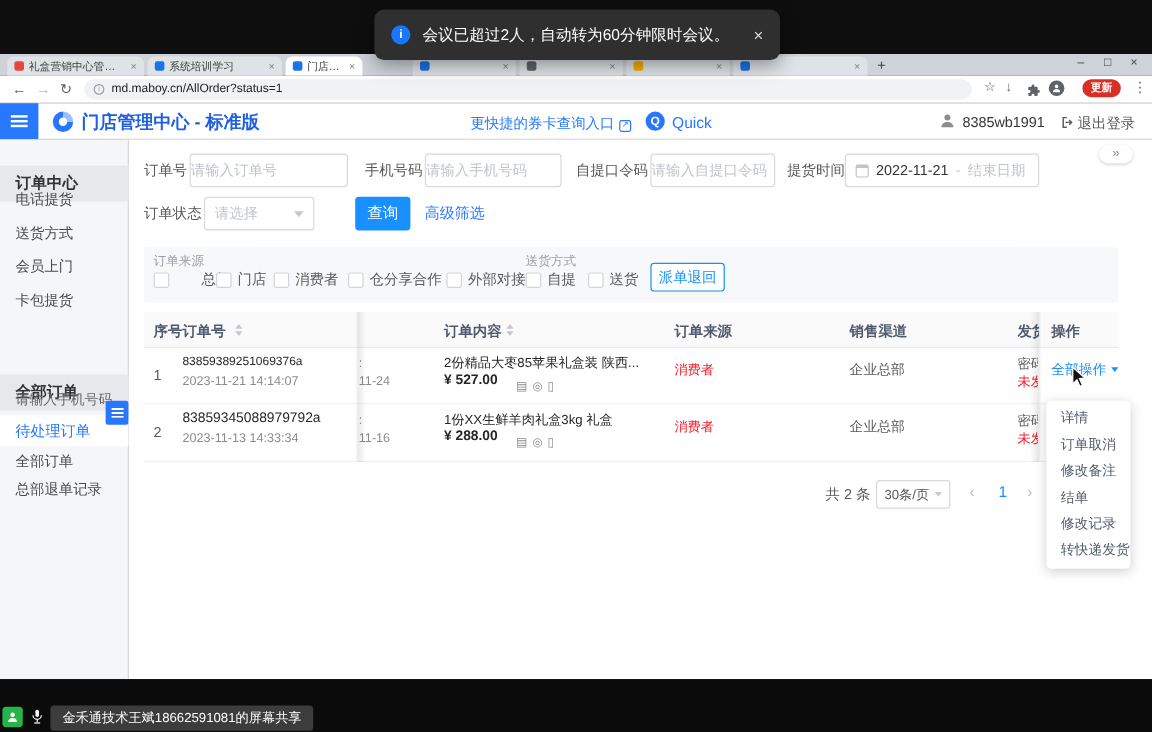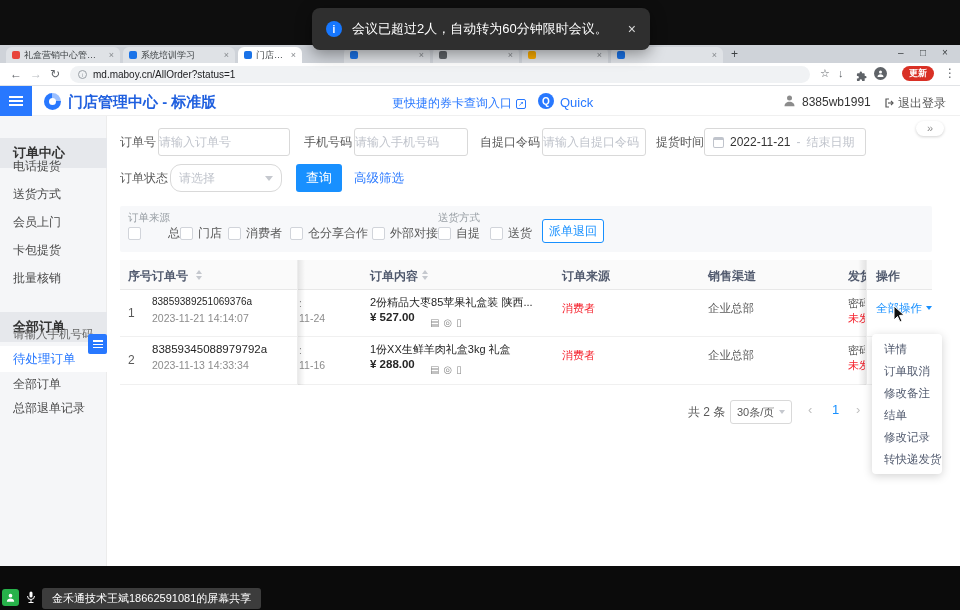--- a/index.html
+++ b/index.html
@@ -218,21 +218,20 @@
       </svg>
   </span>
   <span class="abs" style="left:898px;top:95px;font-size:12px;color:#595959;">退出登录</span>
 
   <div class="sidebar"></div>
   <div class="si group" style="top:118px;">订单中心</div>
   <div class="si" style="top:152px;">电话提货</div>
   <div class="si" style="top:180px;">送货方式</div>
   <div class="si" style="top:208px;">会员上门</div>
   <div class="si" style="top:236px;">卡包提货</div>
-  <div class="si" style="top:264px;">批量核销</div>
   <div class="si group" style="top:292px;">全部订单</div>
   <div class="si sub" style="top:322px;">请输入手机号码</div>
   <div class="si active" style="top:346px;">待处理订单</div>
   <div class="si sub" style="top:372px;font-size:12px;color:#4a4a4a;">全部订单</div>
   <div class="si sub" style="top:396px;font-size:12px;color:#4a4a4a;">总部退单记录</div>
   <div class="handle">
       <i></i>
     </div>
 
   <div class="main"></div>
@@ -246,21 +245,21 @@
   <input class="inp" style="left: 542px; top: 128px; width: 104px;" placeholder="请输入自提口令码">
   <span class="flabel" style="left:656px;top:134px;">提货时间</span>
   <div class="box" style="left:704px;top:128px;width:162px;">
     <span class="cal"></span>
     <span style="font-size:12px;color:#333;">2022-11-21</span>
     <span class="ph">-</span>
     <span class="ph">结束日期</span>
   </div>
 
   <span class="flabel" style="left:120px;top:170px;">订单状态</span>
-  <div class="box" style="left:170px;top:164px;width:112px;justify-content:space-between;border-radius:11px;">
+  <div class="box" style="left:170px;top:164px;width:92px;justify-content:space-between;">
     <span class="ph">请选择</span>
     <span class="tri-d"></span>
   </div>
   <div class="btn-primary" style="left:296px;top:164px;width:46px;height:28px;">查询</div>
   <span class="abs bluelink" style="left:354px;top:170px;font-size:12.5px;">高级筛选</span>
 
   <div class="panel"></div>
   <span class="plabel" style="left:128px;">订单来源</span>
   <span class="opt" style="left:128px;gap:22px;">
       <span class="chk"></span>

